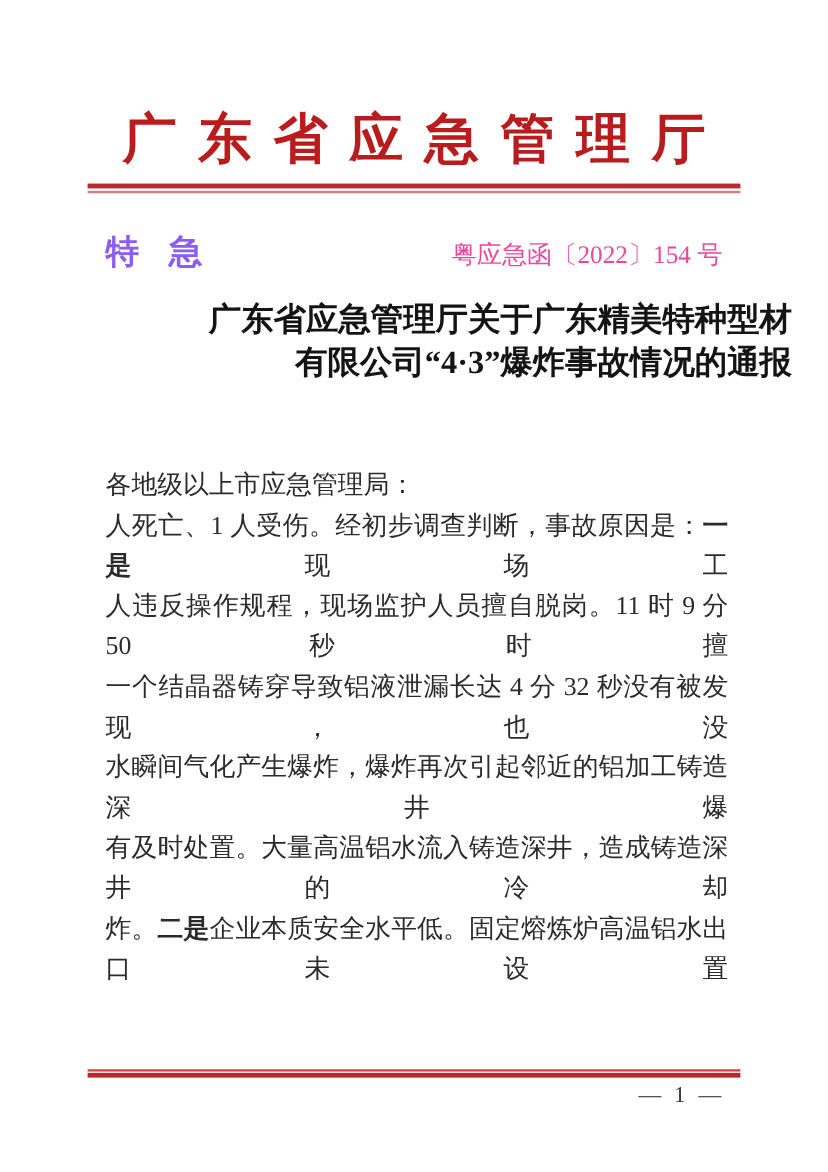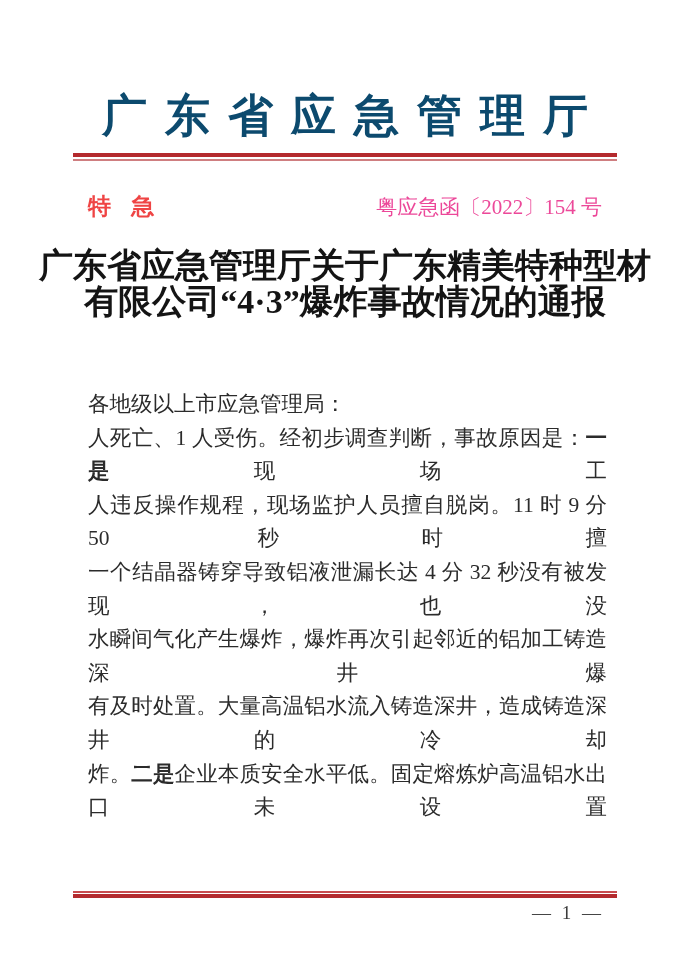--- a/index.html
+++ b/index.html
@@ -14,21 +14,21 @@
     overflow: hidden;
   }
 
   
   .agency {
     position: absolute;
     top: 86px; left: 0; right: 0;
     text-align: center;
     font-size: 45px;
     font-weight: 700;
-    color: #0c4a6e;
+    color: #b91c1c;
     letter-spacing: 0.40em;
     padding-left: 0.40em; 
     white-space: nowrap;
   }
 
   
   .rule { position: absolute; left: 73px; width: 544px; }
   .rule-top { top: 153px; }
   .rule-top .thick { height: 4px; background: #b42a2e; }
   .rule-top .thin  { height: 2px; background: #cf7e80; margin-top: 2px; }
@@ -39,37 +39,37 @@
   
   .meta {
     position: absolute;
     top: 191px; left: 88px; right: 88px;
     display: flex;
     justify-content: space-between;
     align-items: baseline;
   }
   .urgency {
     font-weight: 700;
-    font-size: 23px;
-    color: #ef4444;
+    font-size: 28px;
+    color: #8b5cf6;
     letter-spacing: 0.88em;
     white-space: nowrap;
   }
   .doc-number {
     font-size: 21px;
     color: #ec4899;
     white-space: nowrap;
   }
 
   
   .doc-title {
     position: absolute;
     top: 248px; left: 30px; right: 30px;
-    text-align: center;
-    font-size: 34px;
+    text-align: right;
+    font-size: 27px;
     line-height: 36px;
     font-weight: 700;
     color: #141414;
   }
 
   
   .body-block {
     position: absolute;
     top: 356px; left: 88px;
     width: 519px;

